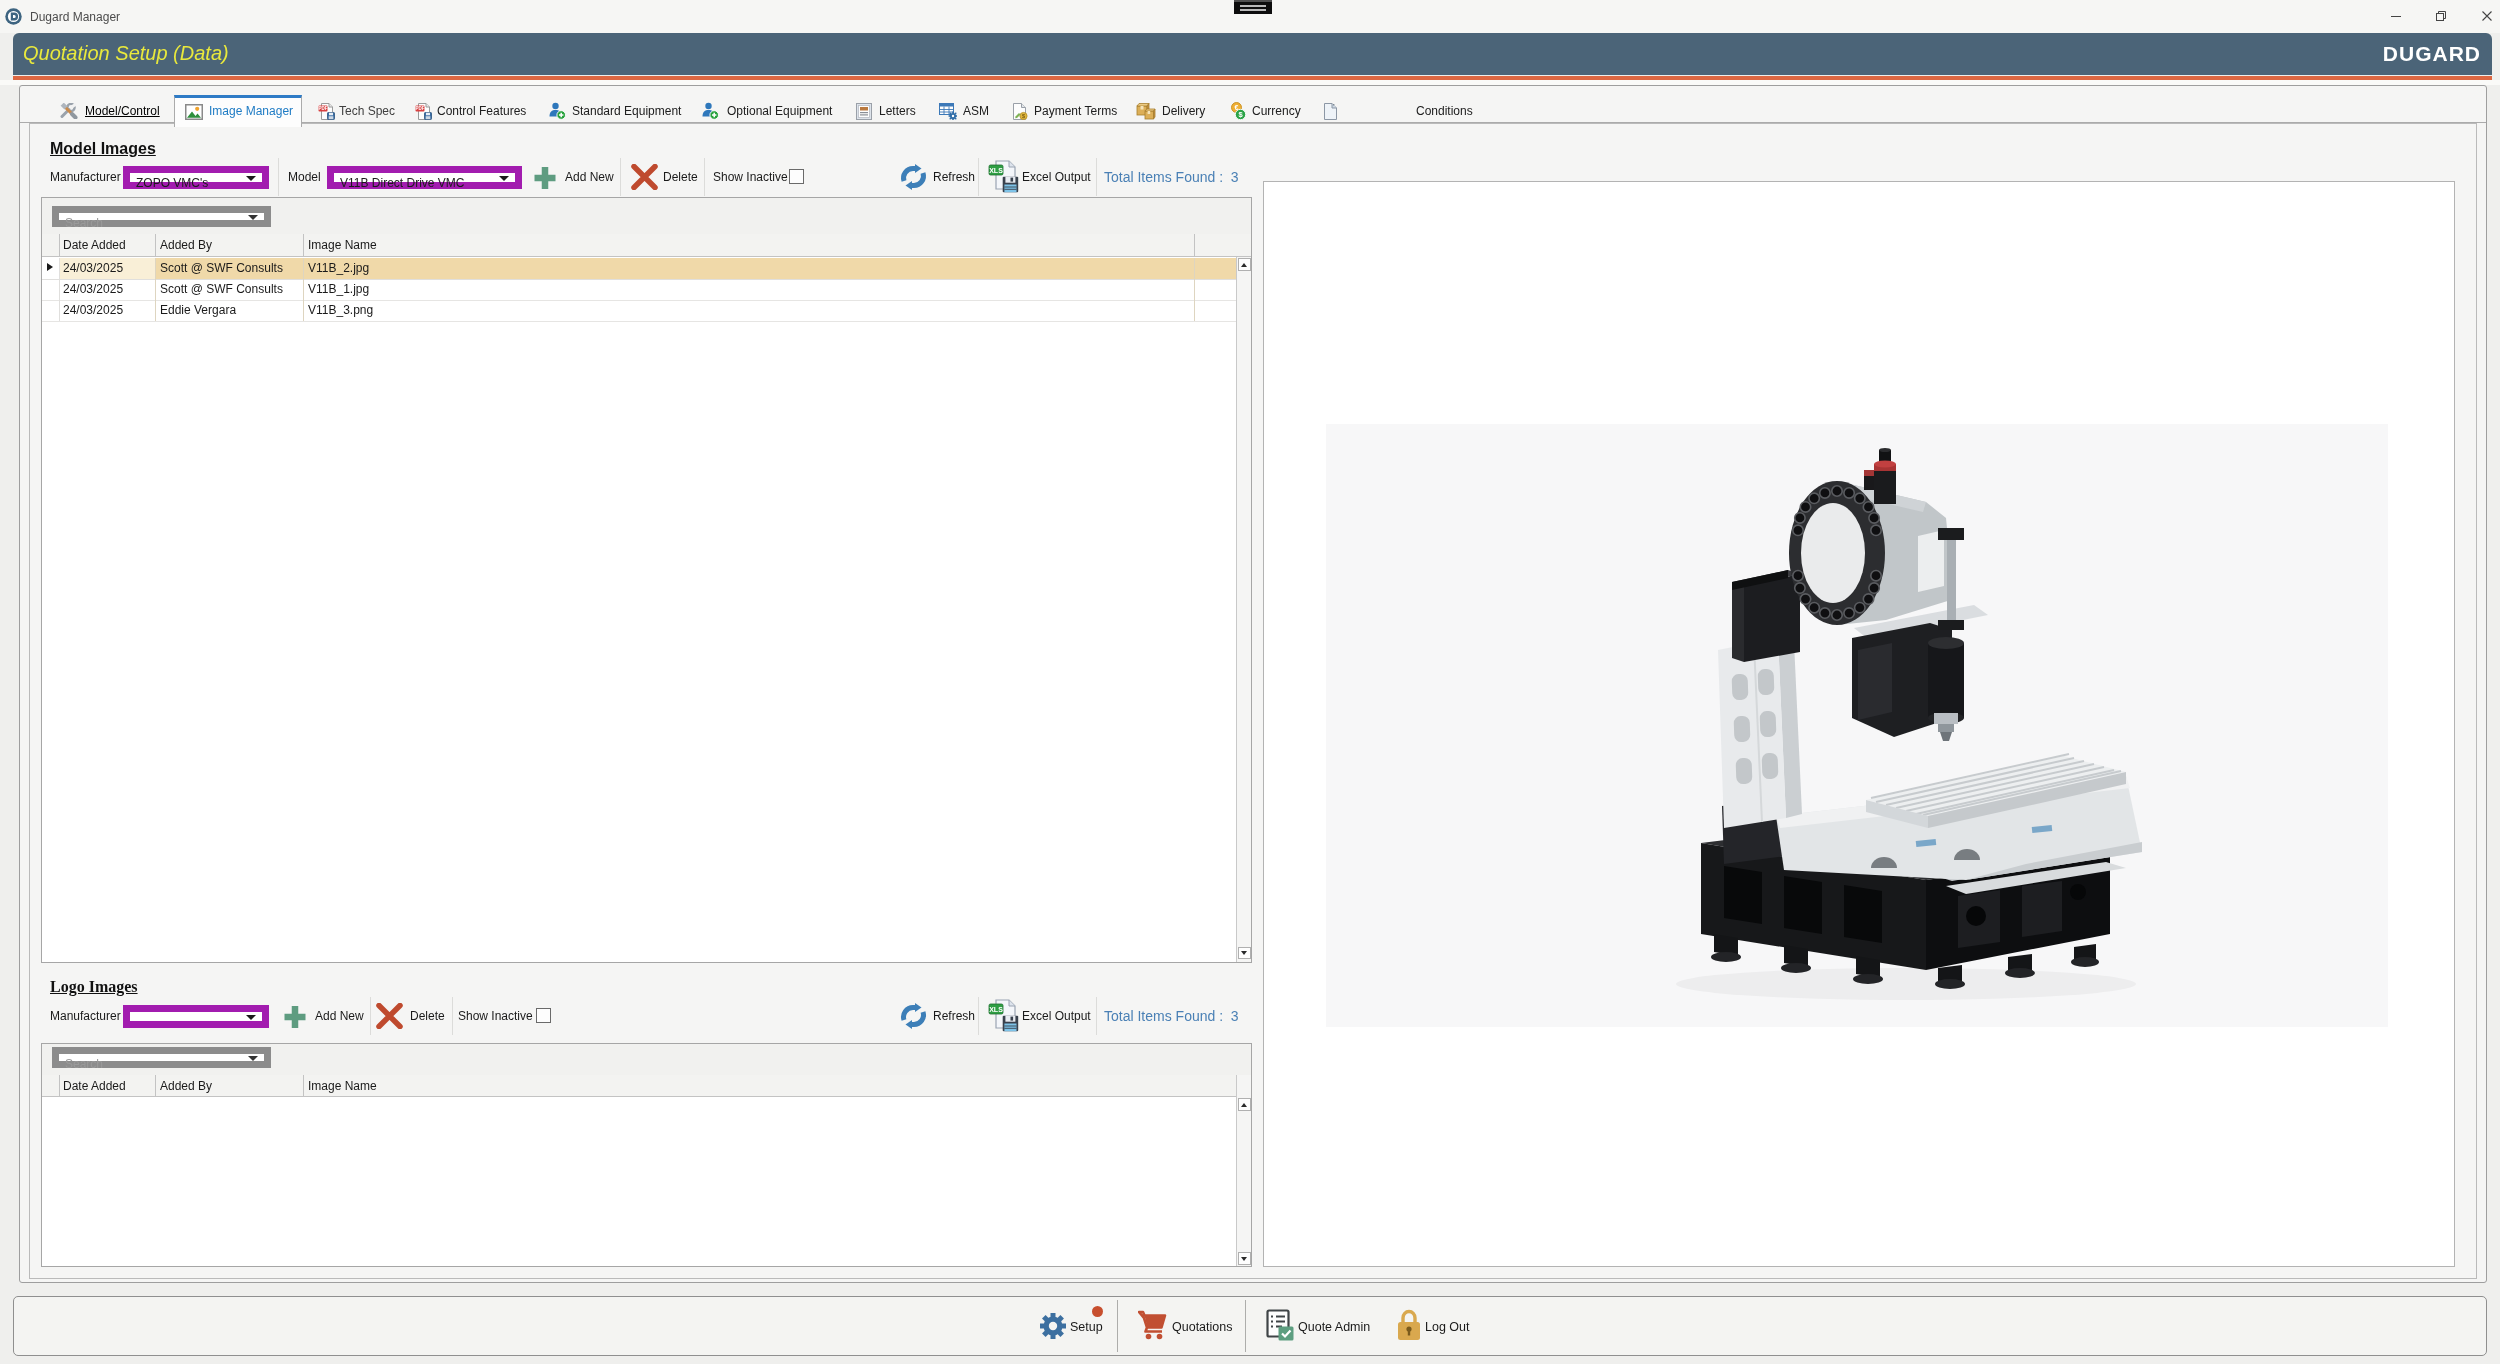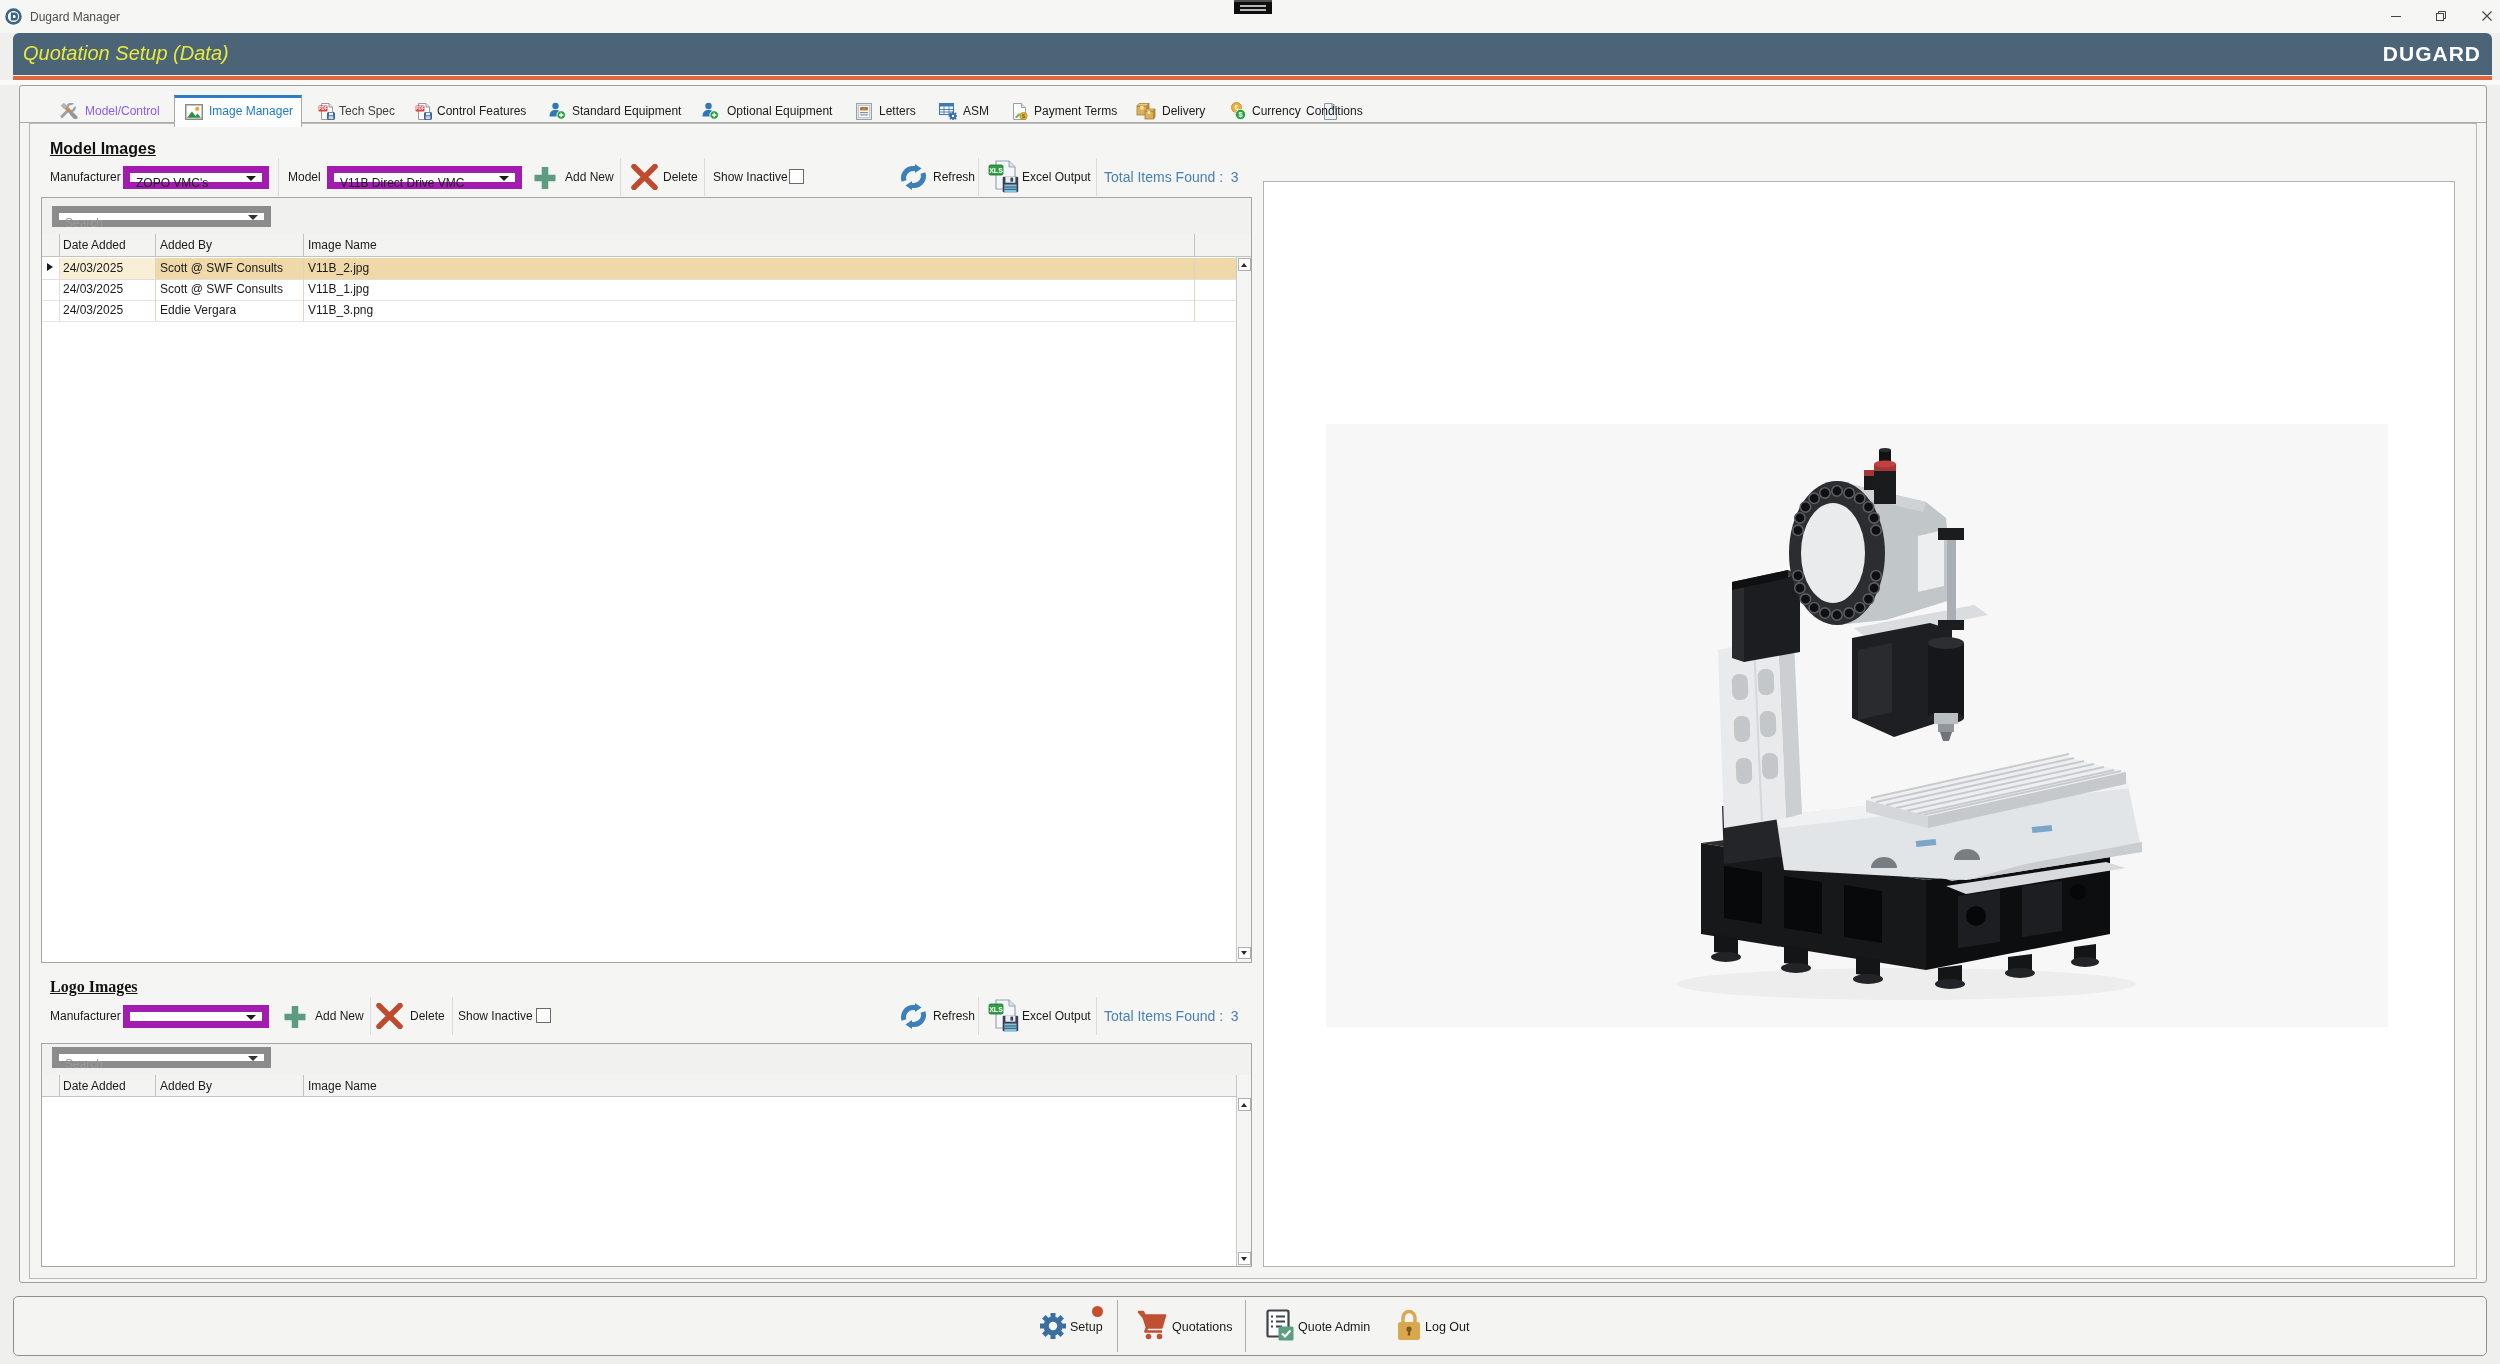--- a/index.html
+++ b/index.html
@@ -166,32 +166,32 @@
   <text x="10.5" y="15.2" font-size="7.5" fill="#fff" text-anchor="middle" font-weight="bold" font-family="Liberation Sans">$</text>
 </svg>
 
 <svg class="abs" style="left:1323px;top:103px" width="15" height="17" viewBox="0 0 15 17">
   <path d="M1.5 0.5 L9 0.5 L13.5 5 L13.5 16.5 L1.5 16.5 Z" fill="#eef3f8" stroke="#8c97a5" stroke-width="1"></path>
   <path d="M9 0.5 L9 5 L13.5 5" fill="#cfdae6" stroke="#8c97a5" stroke-width="1"></path>
   <path d="M9.8 2.2 L10.8 1 L11.6 1 L10.6 2.6 Z" fill="#55606e"></path>
 </svg>
 </div>
 <div id="tablabels">
-<div class="lbl" style="left:85px;top:104px;color:#8b5cf6;">Model/Control</div>
+<div class="lbl" style="left:85px;top:104px;color:#000000;text-decoration:underline;">Model/Control</div>
 <div class="lbl" style="left:209px;top:104px;color:#1e7bc4;">Image Manager</div>
 <div class="lbl" style="left:339px;top:104px;color:#404040;">Tech Spec</div>
 <div class="lbl" style="left:437px;top:104px;color:#202020;">Control Features</div>
 <div class="lbl" style="left:572px;top:104px;color:#202020;">Standard Equipment</div>
 <div class="lbl" style="left:727px;top:104px;color:#202020;">Optional Equipment</div>
 <div class="lbl" style="left:879px;top:104px;color:#202020;">Letters</div>
 <div class="lbl" style="left:963px;top:104px;color:#202020;">ASM</div>
 <div class="lbl" style="left:1034px;top:104px;color:#202020;">Payment Terms</div>
 <div class="lbl" style="left:1162px;top:104px;color:#202020;">Delivery</div>
 <div class="lbl" style="left:1252px;top:104px;color:#202020;">Currency</div>
-<div class="lbl" style="left:1306px;top:104px;color:#202020;">Conditions</div>
+<div class="lbl" style="left:1416px;top:104px;color:#202020;">Conditions</div>
 </div>
 
 <div class="abs" style="left:50px;top:140px;font-size:16px;font-weight:bold;text-decoration:underline;color:#111;">Model Images</div>
 <div id="modelControls">
 <div class="lbl" style="left:50px;top:170px;">Manufacturer</div>
 <div class="combo" style="left:123px;top:166px;width:146px;height:23px;">
   <div class="lbl" style="left:6px;top:3px;">ZOPO VMC's</div>
       <div class="arr"></div>
 </div>
 <div class="sep" style="left:278px;top:158px;height:38px;"></div>

